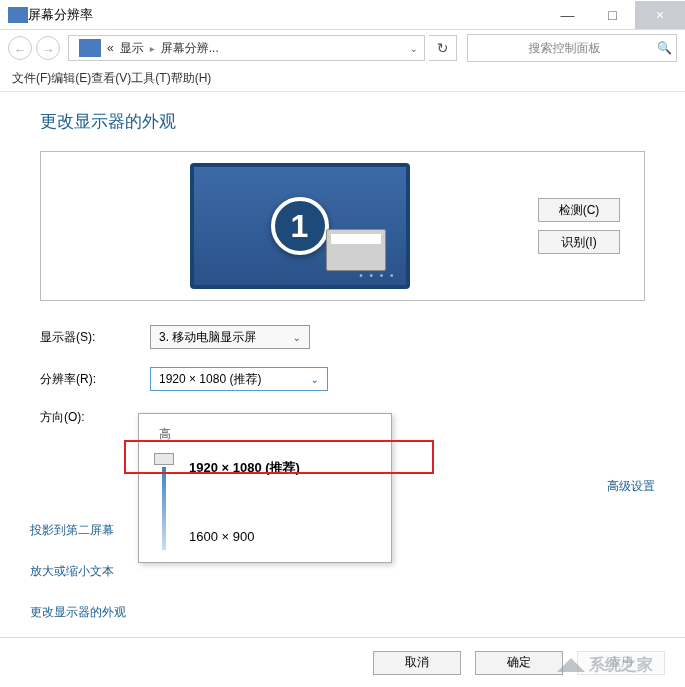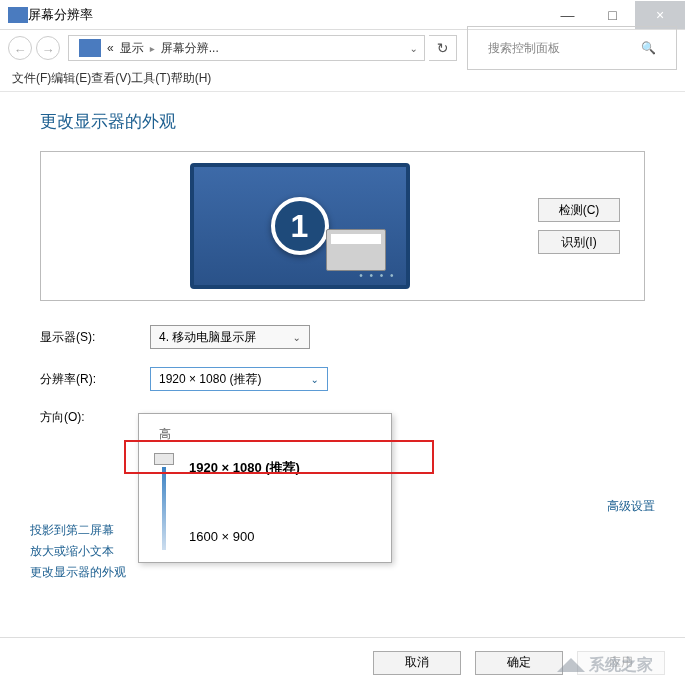--- a/index.html
+++ b/index.html
@@ -13,21 +13,21 @@
     .win-btn.close { background: #c9ccd0; color: #fff; width: 50px; }
     
     .navbar { height: 36px; display: flex; align-items: center; padding: 4px 8px; gap: 4px; }
     .nav-btn { width: 24px; height: 24px; border: 1px solid #ccc; border-radius: 50%; display: flex; align-items: center; justify-content: center; color: #aaa; font-size: 13px; }
     .addr-icon { width: 22px; height: 18px; background: #4a7bbf; margin-left: 4px; }
     .addr-bar { flex: 1; height: 26px; border: 1px solid #ccc; display: flex; align-items: center; padding: 0 6px; gap: 6px; margin-left: 4px; }
     .addr-seg { color: #333; }
     .addr-sep { color: #888; font-size: 10px; }
     .addr-drop { margin-left: auto; color: #666; font-size: 10px; }
     .refresh-btn { width: 28px; height: 26px; border: 1px solid #ccc; border-left: none; display: flex; align-items: center; justify-content: center; color: #555; font-size: 14px; }
-    .search-bar { width: 210px; height: 44px; border: 1px solid #ccc; display: flex; align-items: center; padding: 0 20px; margin-left: 6px; color: #888; }
+    .search-bar { width: 210px; height: 28px; border: 1px solid #ccc; display: flex; align-items: center; padding: 0 4px; margin-left: 6px; color: #888; text-align: center; }
     .search-bar span:first-child { flex: 1; }
     
     .menubar { height: 26px; display: flex; align-items: center; padding: 0 12px; border-bottom: 1px solid #e5e5e5; }
     .menu-item { color: #333; }
     
     .content { padding: 18px 40px; }
     .page-title { font-size: 17px; color: #1e6091; margin-bottom: 18px; }
     
     .monitor-box { border: 1px solid #bbb; height: 150px; display: flex; align-items: center; padding: 0 20px; margin-bottom: 24px; position: relative; }
     .monitor-wrap { flex: 1; display: flex; justify-content: center; }
@@ -51,22 +51,22 @@
     .dd-body { display: flex; padding: 6px 14px 0; }
     .dd-rail { width: 22px; display: flex; flex-direction: column; align-items: center; }
     .dd-thumb { width: 20px; height: 12px; background: #e8e8e8; border: 1px solid #999; margin-bottom: 2px; }
     .dd-track { width: 4px; background: linear-gradient(#3b82c4, #cde); flex: 1; }
     .dd-opts { flex: 1; padding-left: 14px; }
     .dd-opt { padding: 6px 0; font-size: 13px; }
     .dd-opt.sel { font-weight: bold; }
     
     .highlight-box { position: absolute; left: 124px; top: 440px; width: 310px; height: 34px; border: 2px solid #d22; z-index: 20; pointer-events: none; }
     
-    .adv-link { position: absolute; right: 30px; top: 498px; color: #1e6091; }
-    .link-col { position: absolute; left: 30px; top: 522px; display: flex; flex-direction: column; gap: 4px; }
+    .adv-link { position: absolute; right: 30px; top: 478px; color: #1e6091; }
+    .link-col { position: absolute; left: 30px; top: 522px; display: flex; flex-direction: column; gap: 24px; }
     .link-col a { color: #1e6091; text-decoration: none; }
     
     .footer { position: absolute; left: 0; right: 0; bottom: 0; height: 50px; border-top: 1px solid #ddd; display: flex; align-items: center; justify-content: flex-end; padding: 0 20px; gap: 14px; }
     .footer .btn { min-width: 88px; }
     
     .watermark { position: absolute; right: 8px; bottom: 0; width: 120px; height: 44px; display: flex; align-items: center; color: rgba(140,150,160,.55); font-size: 16px; font-weight: bold; z-index: 30; }
     .watermark .house { width: 0; height: 0; border-left: 14px solid transparent; border-right: 14px solid transparent; border-bottom: 14px solid rgba(140,150,160,.55); margin-right: 4px; }
   </style>
 </head>
 <body>
@@ -120,21 +120,21 @@
     </div>
     <div class="side-btns">
       <div class="btn">检测(C)</div>
       <div class="btn">识别(I)</div>
     </div>
   </div>
 
   <div class="form-row">
     <div class="form-label">显示器(S):</div>
     <div class="select">
-      <span>4. 移动电脑显示屏</span>
+      <span>3. 移动电脑显示屏</span>
       <span class="caret">⌄</span>
     </div>
   </div>
 
   <div class="form-row">
     <div class="form-label">分辨率(R):</div>
     <div class="select open" style="min-width:178px">
       <span>1920 × 1080 (推荐)</span>
       <span class="caret">⌄</span>
     </div>

